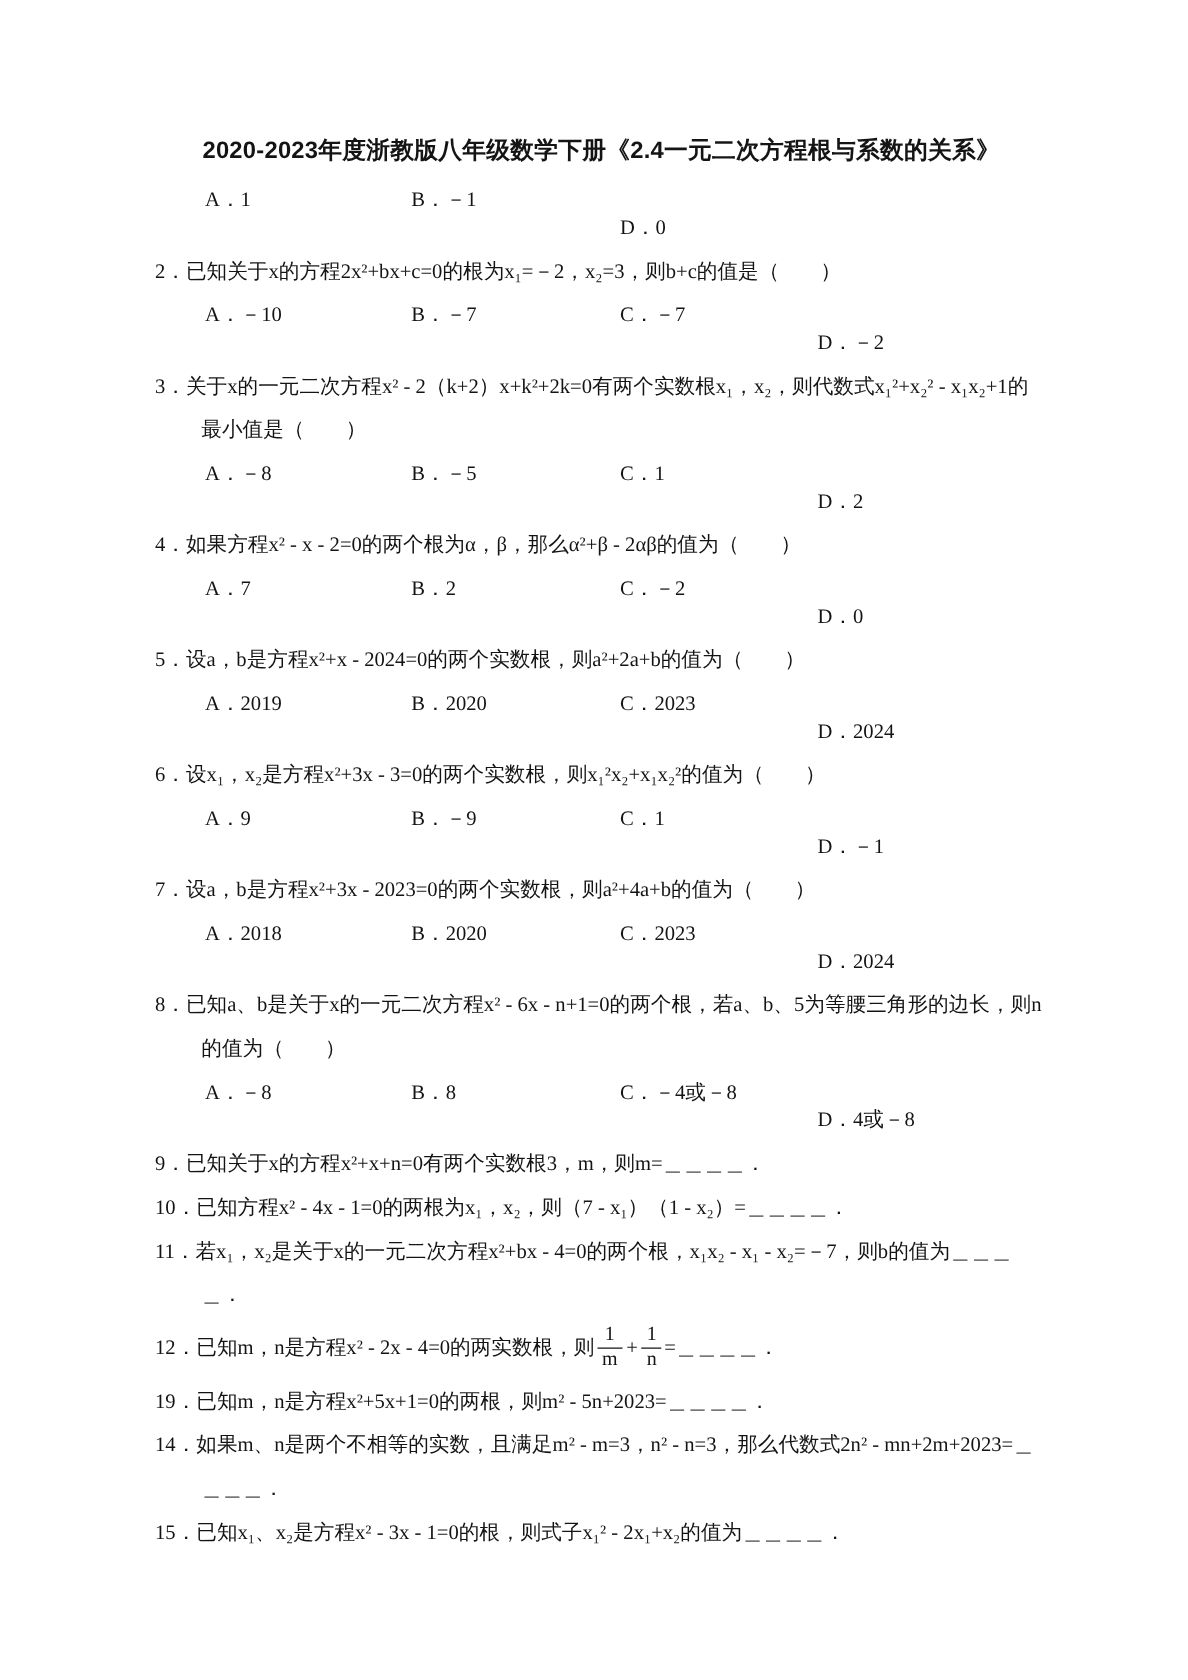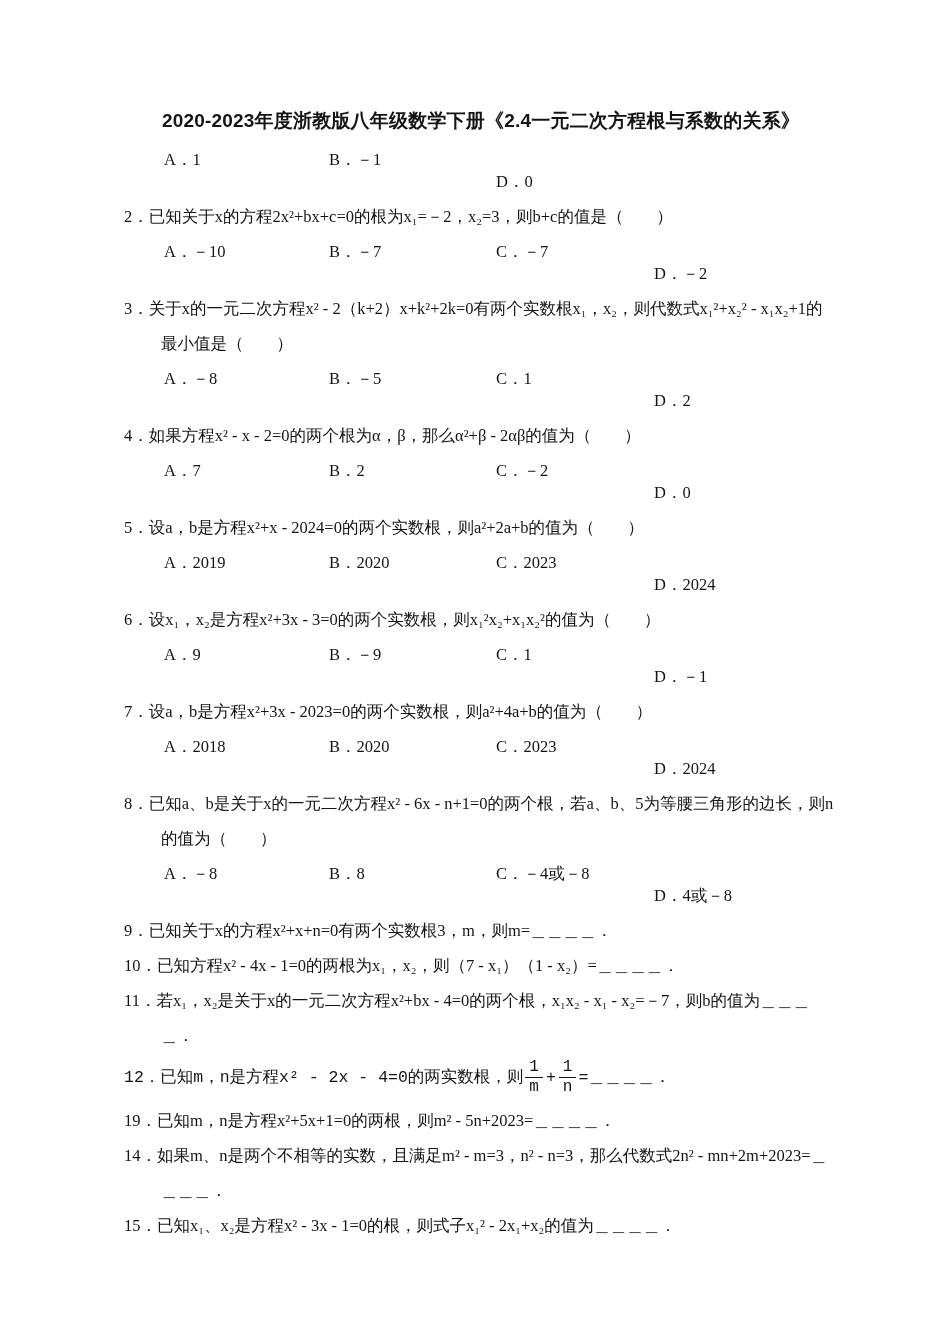--- a/index.html
+++ b/index.html
@@ -34,21 +34,21 @@
     display: flex;
     font-size: 16.5px;
     line-height: 35px;
     padding-left: 40px;
   }
   .opt { flex: 0 0 auto; white-space: nowrap; }
   .opt-a { width: 165px; }
   .opt-b { width: 167px; }
   .opt-c { width: 158px; }
   .opt-d { width: auto; margin-top: 22px; }
-  .q-frac-line { line-height: 50px; font-family: Liberation Mono, monospace; }
+  .q-frac-line { line-height: 50px; }
   .frac {
     display: inline-block;
     vertical-align: -0.55em;
     text-align: center;
     text-indent: 0;
     line-height: 1.05;
     font-size: 16px;
     margin: 0 2px;
   }
   .fnum { display: block; border-bottom: 1.4px solid #141414; padding: 0 4px 1px; }

